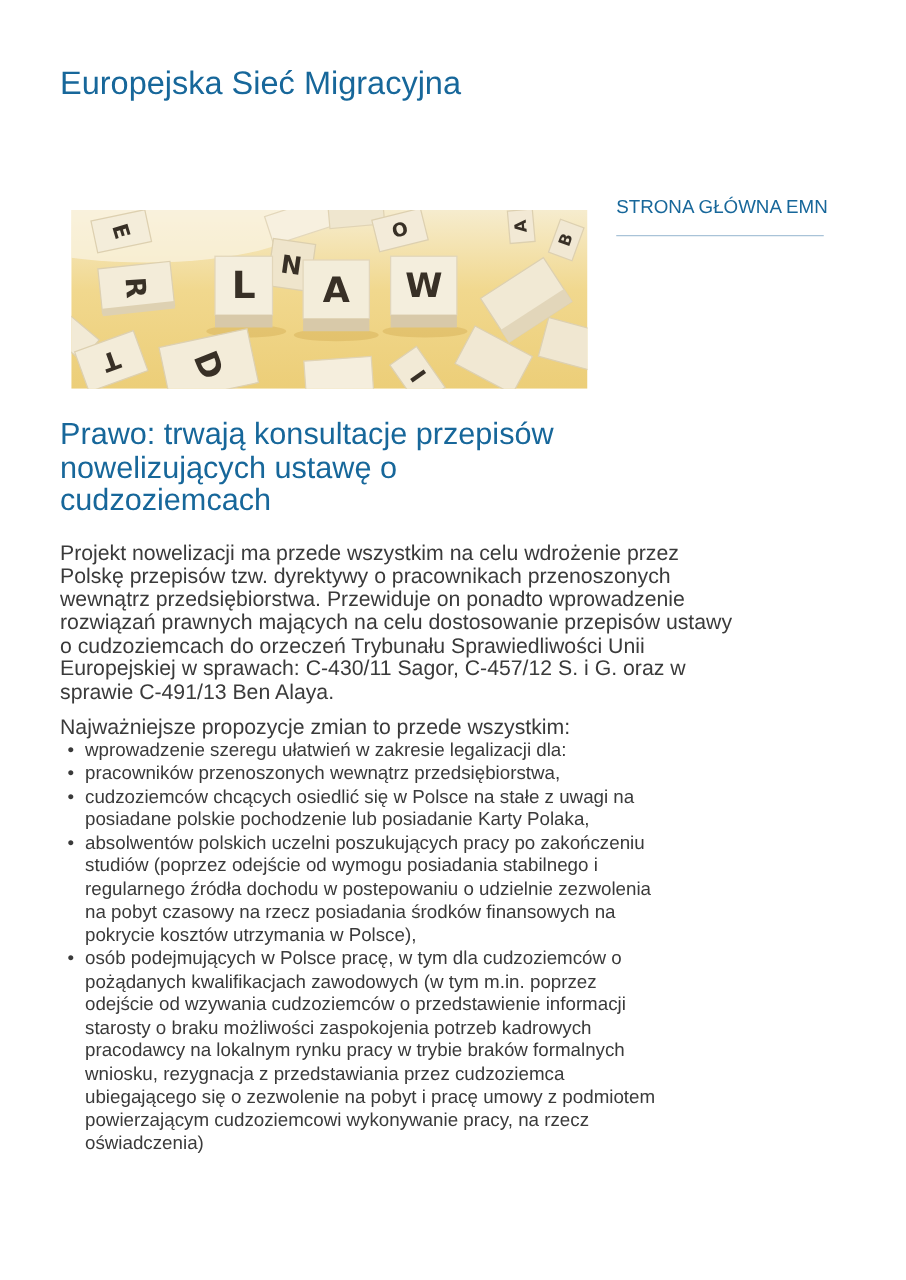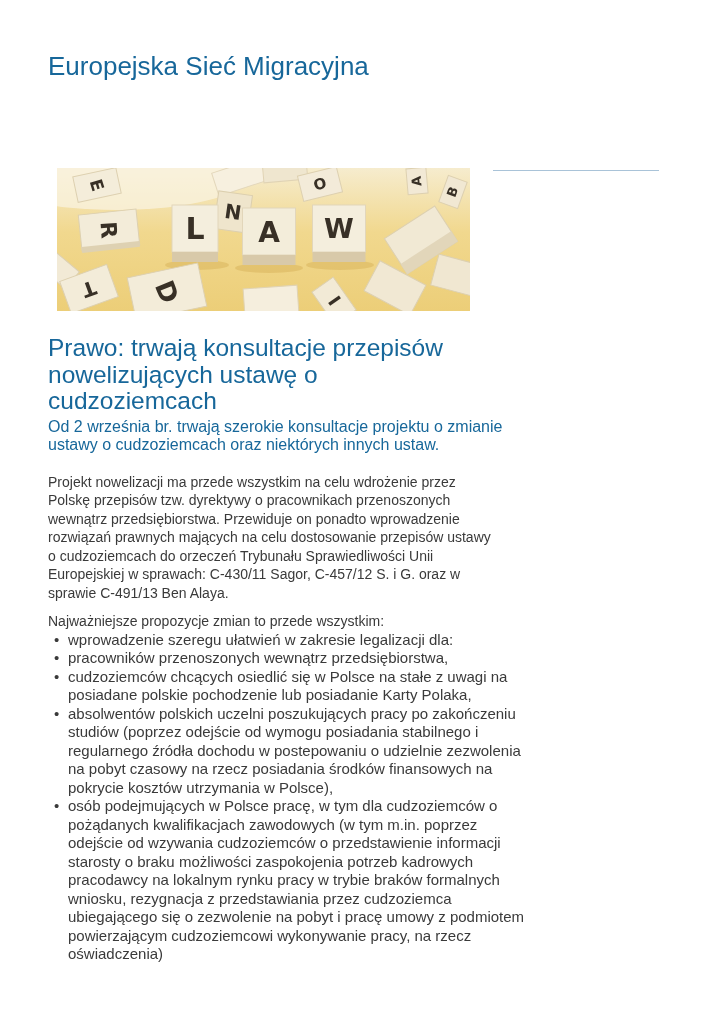--- a/index.html
+++ b/index.html
@@ -30,21 +30,21 @@
   .article{position:absolute;left:48px;top:335px;width:662px;}
   .article-title{
     margin:0;font-size:24.5px;line-height:26.5px;font-weight:400;
     color:#17679a;white-space:pre-line;
   }
   .article-lead{
     margin:3px 0 0;font-size:16px;line-height:18px;
     color:#17679a;white-space:pre-line;
   }
   .body-par{
-    margin:19px 0 0;font-size:14px;line-height:18.5px;
+    margin:19px 0 0;font-size:17px;line-height:18.5px;
     color:#3a3a3a;white-space:pre-line;
   }
   .body-par.second{margin-top:10px;}
   .bullet-list{margin:0 0 0;padding:0;list-style:none;}
   .bullet-list li{
     position:relative;padding-left:20px;
     font-size:15px;line-height:18.5px;color:#3a3a3a;white-space:pre-line;
   }
   .bullet-list li::before{
     content:"\2022";position:absolute;left:6px;top:0;color:#3a3a3a;
@@ -55,20 +55,21 @@
 </style>
 </head>
 <body>
 
 <div class="page">
 
   <h1 class="page-title">Europejska Sieć Migracyjna</h1>
 
 
   <div class="home-block">
+    <a class="home-link">STRONA GŁÓWNA EMN</a>
     <div class="home-rule"></div>
   </div>
 
   <div class="photo">
     <svg width="413" height="143" viewBox="0 0 413 143" xmlns="http://www.w3.org/2000/svg">
       <defs>
         <linearGradient id="bg" x1="0" y1="0" x2="0" y2="1">
           <stop offset="0" stop-color="#f6ecce"></stop>
           <stop offset="0.45" stop-color="#f1d88e"></stop>
           <stop offset="1" stop-color="#ecce78"></stop>
@@ -158,22 +159,20 @@
       <g transform="translate(338,120) rotate(28)">
           <rect x="-26" y="-17" width="52" height="34" fill="#f1e8d3" stroke="#ddd0b0" stroke-width="1"></rect>
         </g>
     </svg>
   </div>
 
   <div class="article">
     <h2 class="article-title">Prawo: trwają konsultacje przepisów
 nowelizujących ustawę o
 cudzoziemcach</h2>
-    <p class="article-lead">Od 2 września br. trwają szerokie konsultacje projektu o zmianie
-ustawy o cudzoziemcach oraz niektórych innych ustaw.</p>
     <p class="body-par">Projekt nowelizacji ma przede wszystkim na celu wdrożenie przez
 Polskę przepisów tzw. dyrektywy o pracownikach przenoszonych
 wewnątrz przedsiębiorstwa. Przewiduje on ponadto wprowadzenie
 rozwiązań prawnych mających na celu dostosowanie przepisów ustawy
 o cudzoziemcach do orzeczeń Trybunału Sprawiedliwości Unii
 Europejskiej w sprawach: C-430/11 Sagor, C-457/12 S. i G. oraz w
 sprawie C-491/13 Ben Alaya.</p>
     <p class="body-par second">Najważniejsze propozycje zmian to przede wszystkim:</p>
     <ul class="bullet-list">
       <li>wprowadzenie szeregu ułatwień w zakresie legalizacji dla:</li>

